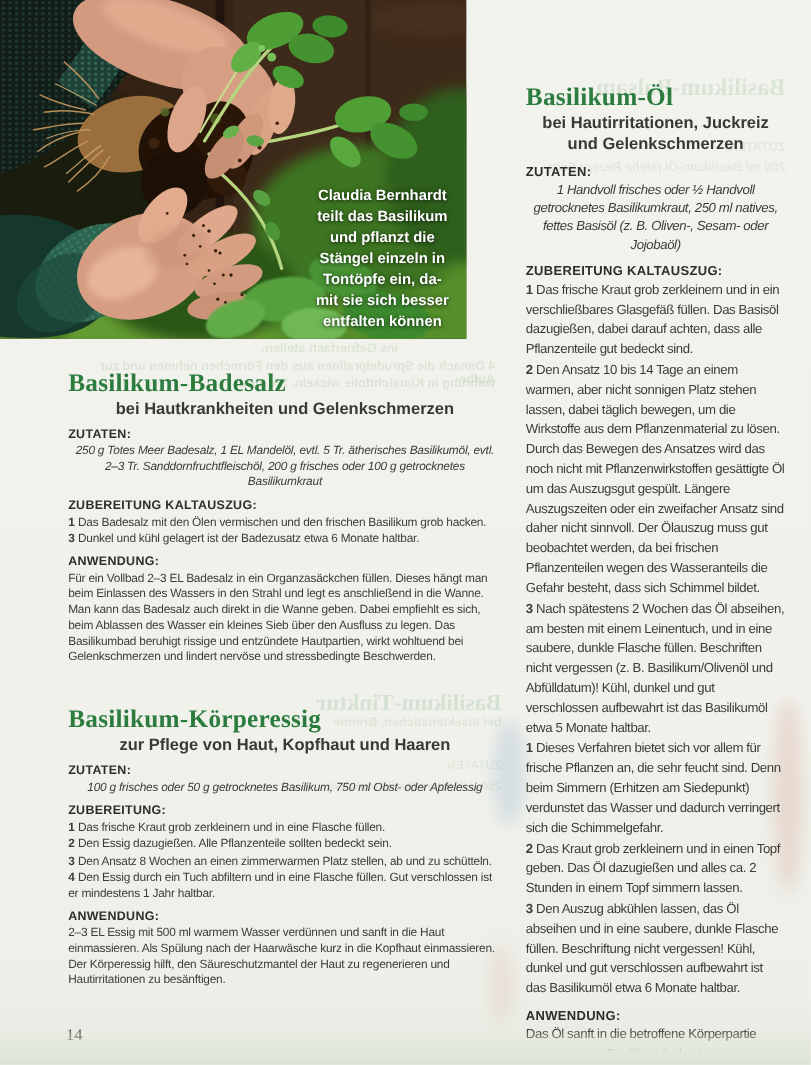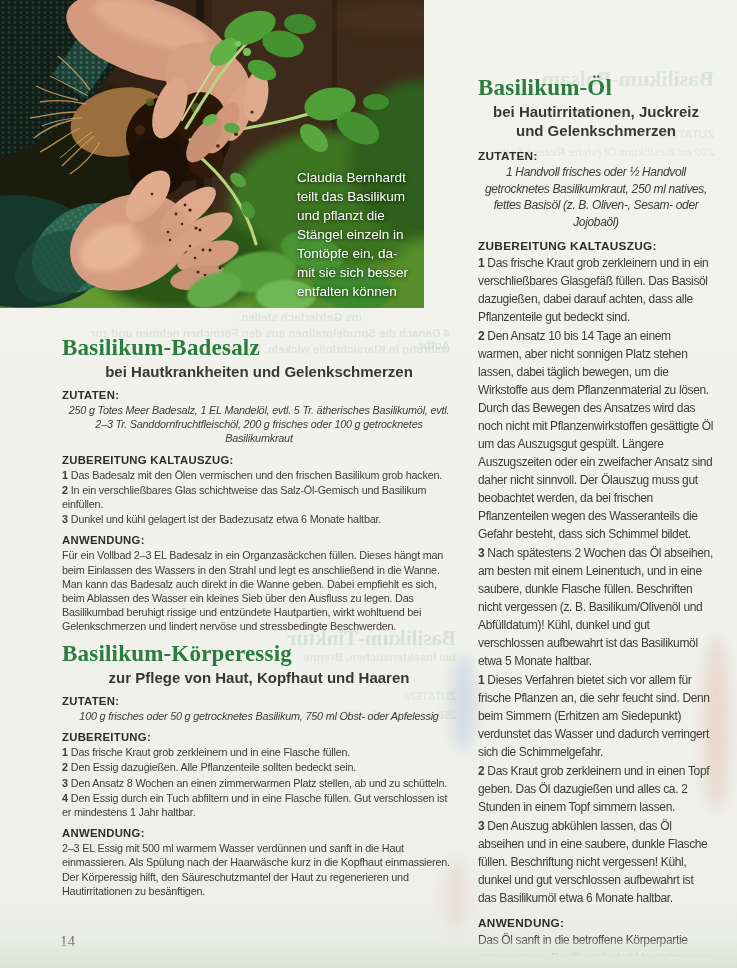--- a/index.html
+++ b/index.html
@@ -10,22 +10,22 @@
     -webkit-font-smoothing:antialiased;
   }
   .page {
     position:absolute; inset:0;
     background:linear-gradient(180deg,#f2f3ed 0%,#f0f1eb 70%,#edefe8 93%,#e6eae0 100%);
   }
   
   .photo { position:absolute; left:0; top:0; width:424px; height:308px; overflow:hidden; }
   .photo svg { display:block; }
   .caption {
-    position:absolute; right:16px; bottom:7px; text-align:left;
-    color:#ffffff; font-weight:normal; font-size:13.5px; line-height:19px;
+    position:absolute; right:16px; bottom:7px; text-align:center;
+    color:#ffffff; font-weight:bold; font-size:13.5px; line-height:19px;
     text-shadow:0 1px 3px rgba(0,0,0,.55), 0 0 6px rgba(0,0,0,.25);
   }
   
   .block { position:absolute; }
   .left1 { left:62px; top:322px; width:394px; }
   .left2 { left:62px; top:642px; width:394px; }
   .rightcol { left:478px; top:64px; width:236px; }
   h2.recipe {
     font-family:"Liberation Serif", serif; font-weight:bold;
     color:#2b7c3e; font-size:23px; line-height:24px; margin:0; letter-spacing:.2px;
@@ -275,21 +275,20 @@
   <div class="smudge s2"></div>
   <div class="smudge s3"></div>
 
   <section class="block left1">
     <h2 class="recipe">Basilikum-Badesalz</h2>
     <div class="subtitle">bei Hautkrankheiten und Gelenkschmerzen</div>
     <div class="label">ZUTATEN:</div>
     <p class="body ing">250 g Totes Meer Badesalz, 1 EL Mandelöl, evtl. 5 Tr. ätherisches Basilikumöl, evtl. 2–3 Tr. Sanddornfruchtfleischöl, 200 g frisches oder 100 g getrocknetes Basilikumkraut</p>
     <div class="label">ZUBEREITUNG KALTAUSZUG:</div>
     <p class="body step"><b>1</b><span>Das Badesalz mit den Ölen vermischen und den frischen Basilikum grob hacken.</span></p>
-    <p class="body step"><b>2</b><span>In ein verschließbares Glas schichtweise das Salz-Öl-Gemisch und Basilikum einfüllen.</span></p>
     <p class="body step"><b>3</b><span>Dunkel und kühl gelagert ist der Badezusatz etwa 6 Monate haltbar.</span></p>
     <div class="label">ANWENDUNG:</div>
     <p class="body">Für ein Vollbad 2–3 EL Badesalz in ein Organzasäckchen füllen. Dieses hängt man beim Einlassen des Wassers in den Strahl und legt es anschließend in die Wanne. Man kann das Badesalz auch direkt in die Wanne geben. Dabei empfiehlt es sich, beim Ablassen des Wasser ein kleines Sieb über den Ausfluss zu legen. Das Basilikumbad beruhigt rissige und entzündete Hautpartien, wirkt wohltuend bei Gelenkschmerzen und lindert nervöse und stressbedingte Beschwerden.</p>
   </section>
 
   <section class="block left2">
     <h2 class="recipe">Basilikum-Körperessig</h2>
     <div class="subtitle">zur Pflege von Haut, Kopfhaut und Haaren</div>
     <div class="label">ZUTATEN:</div>
     <p class="body ing">100 g frisches oder 50 g getrocknetes Basilikum, 750 ml Obst- oder Apfelessig</p>

